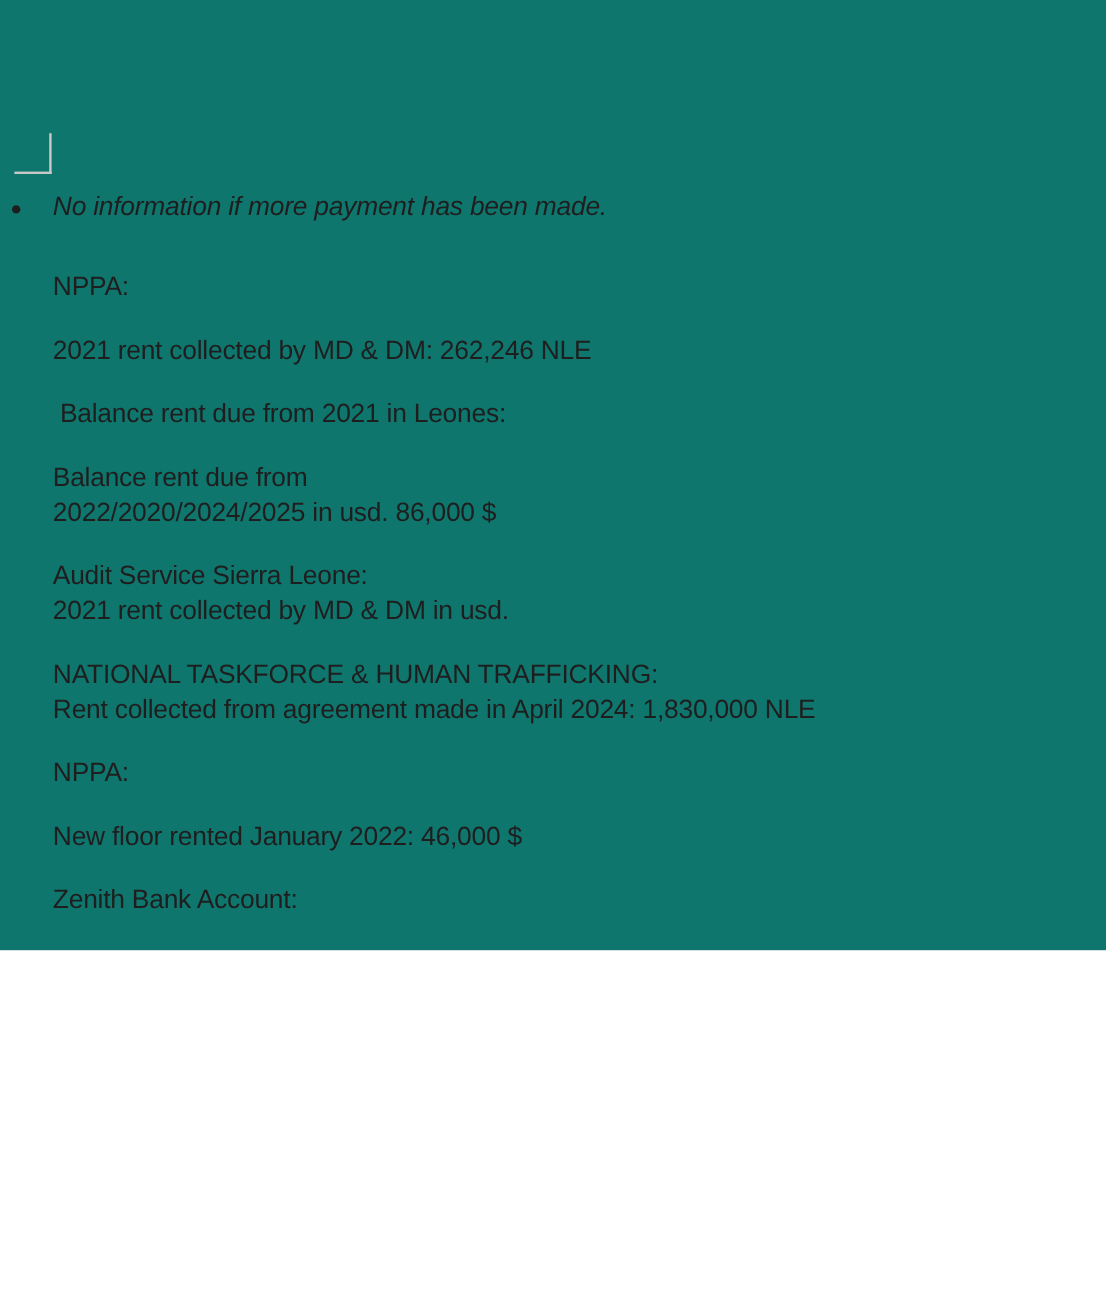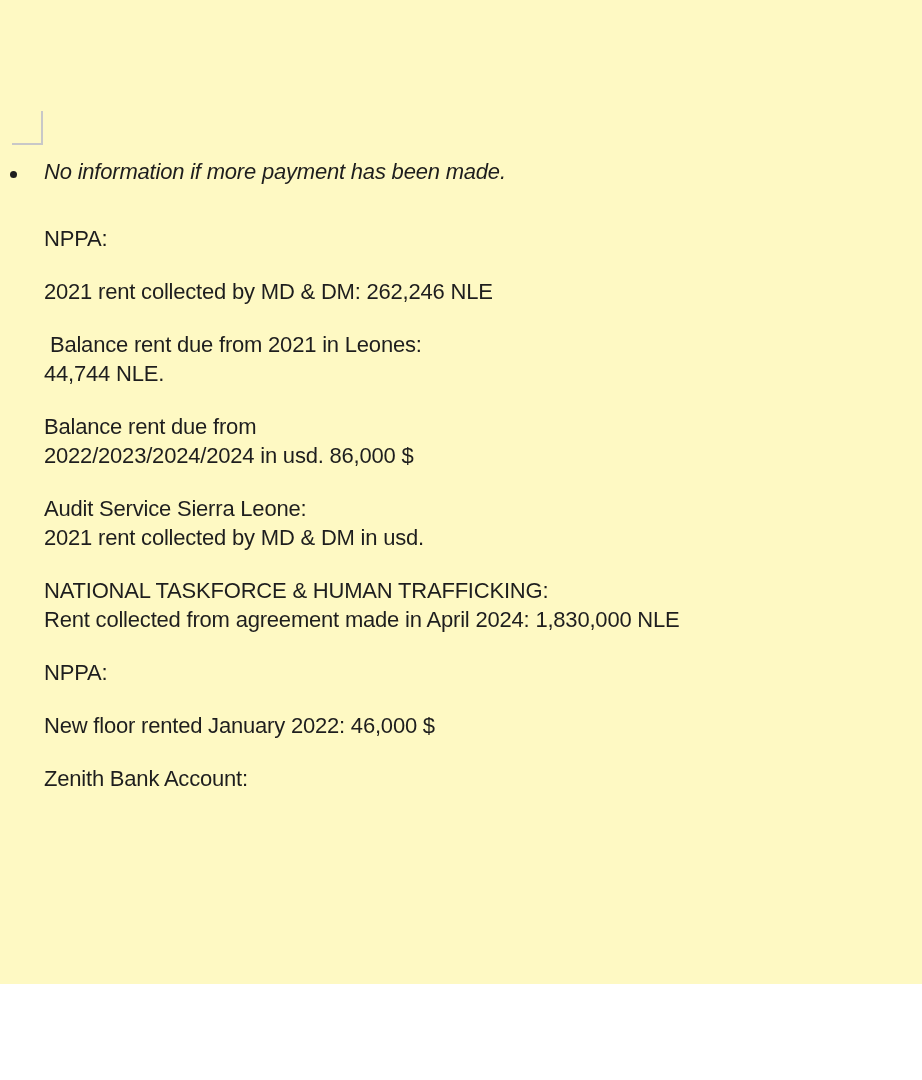--- a/index.html
+++ b/index.html
@@ -4,22 +4,22 @@
 <style>
   html, body {
     margin: 0;
     padding: 0;
     background: #ffffff;
     font-family: "Liberation Sans", sans-serif;
   }
   .page {
     position: relative;
     width: 922px;
-    height: 984px;
-    background: #fef9c3;
+    height: 792px;
+    background: #0f766e;
     overflow: hidden;
     box-sizing: border-box;
     padding: 157px 44px 0 44px;
     color: #1e1e1e;
     font-size: 22px;
     line-height: 29px;
     letter-spacing: -0.2px;
   }
   .corner-mark {
     position: absolute;
@@ -74,26 +74,25 @@
   <p class="para after-note">
     <span class="line bold">NPPA:</span>
   </p>
 
   <p class="para">
     <span class="line">2021 rent collected by MD &amp; DM: 262,246 NLE</span>
   </p>
 
   <p class="para">
     <span class="line"> Balance rent due from 2021 in Leones:</span>
-    <span class="line">44,744 NLE.</span>
   </p>
 
   <p class="para">
     <span class="line">Balance rent due from</span>
-    <span class="line">2022/2023/2024/2024 in usd. 86,000 $</span>
+    <span class="line">2022/2020/2024/2025 in usd. 86,000 $</span>
   </p>
 
   <p class="para">
     <span class="line bold">Audit Service Sierra Leone:</span>
     <span class="line">2021 rent collected by MD &amp; DM in usd.</span>
   </p>
 
   <p class="para">
     <span class="line bold">NATIONAL TASKFORCE &amp; HUMAN TRAFFICKING:</span>
     <span class="line">Rent collected from agreement made in April 2024: 1,830,000 NLE</span>

